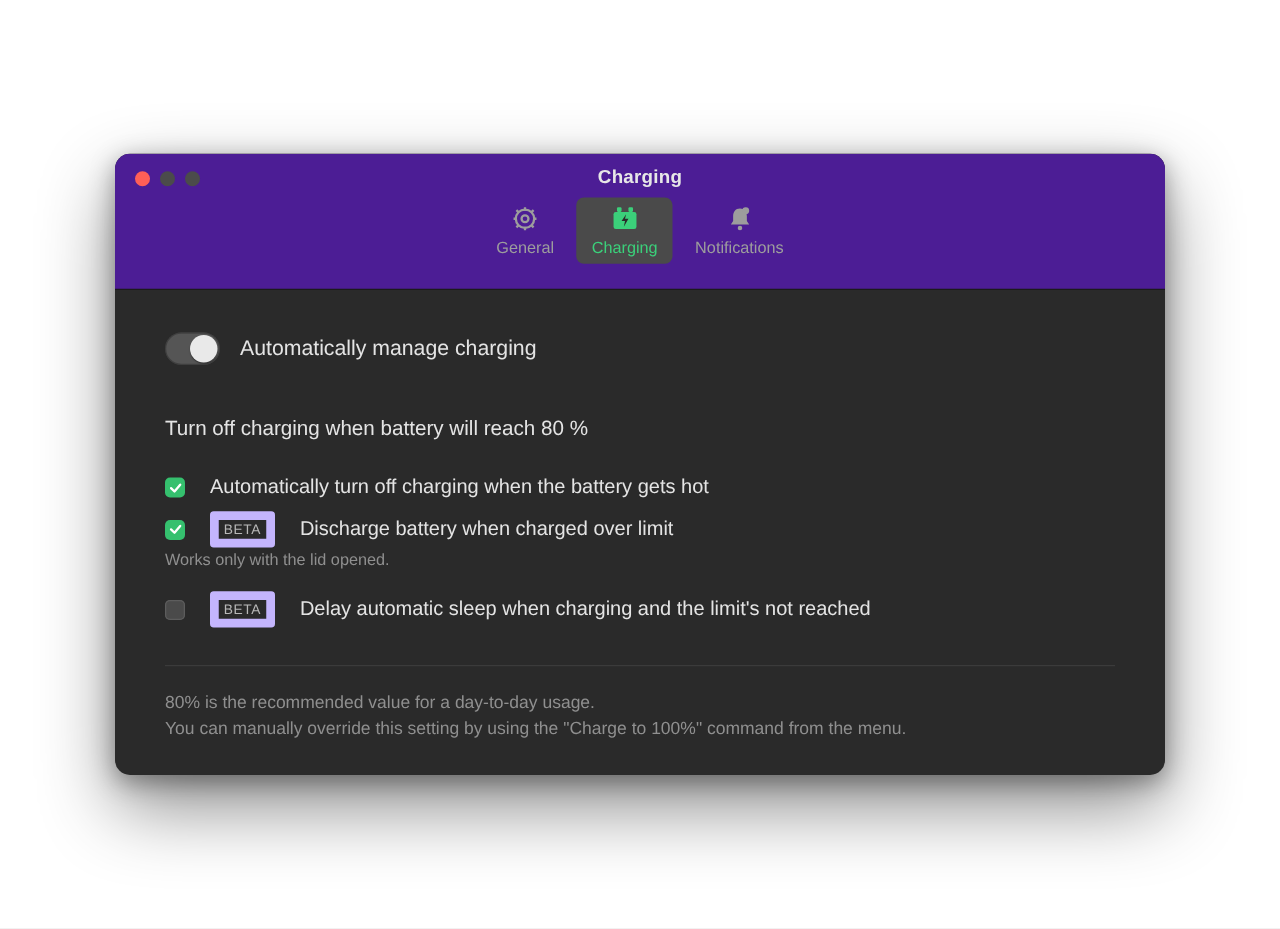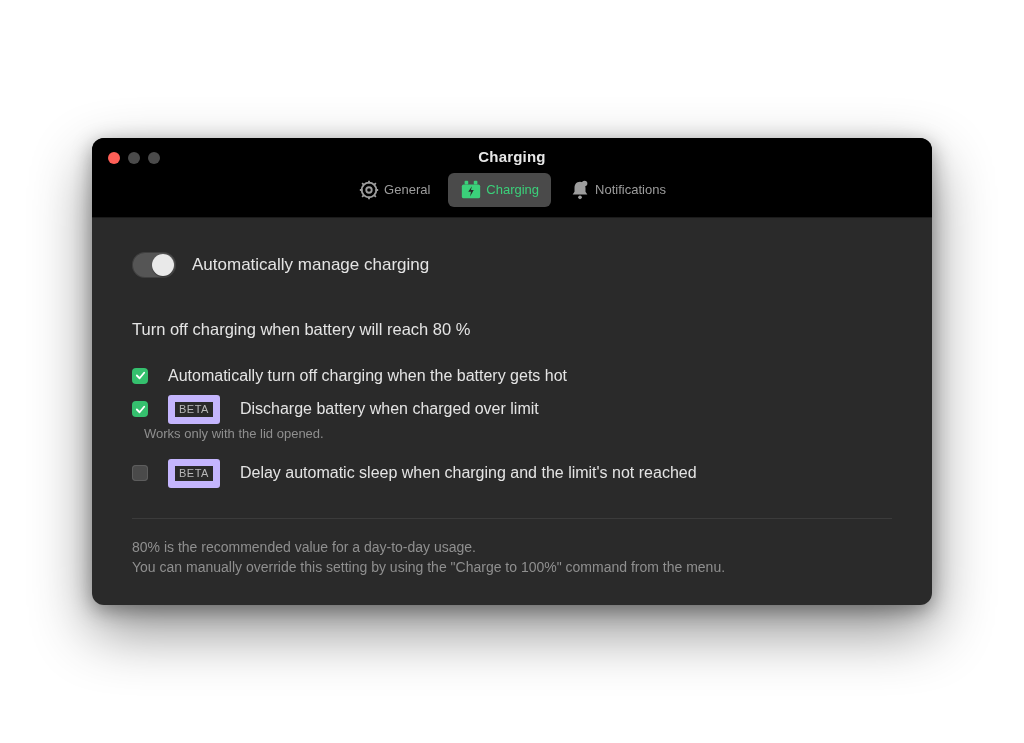--- a/index.html
+++ b/index.html
@@ -22,24 +22,24 @@
     width: 840px;
     background: #2a2a2a;
     border-radius: 12px;
     box-shadow: 0 25px 60px rgba(0,0,0,0.45), 0 5px 20px rgba(0,0,0,0.35);
     overflow: hidden;
     color: #d9d9d9;
   }
 
   
   .titlebar {
-    background: #000000;
+    background: #4c1d95;
     border-bottom: 1px solid #1b1b1b;
     padding-top: 10px;
-    padding-bottom: 10px;
+    padding-bottom: 20px;
     position: relative;
   }
   .traffic-lights {
     position: absolute;
     top: 14px;
     left: 16px;
     display: flex;
     gap: 8px;
   }
   .tl {
@@ -61,21 +61,21 @@
   }
 
   .toolbar-tabs {
     display: flex;
     justify-content: center;
     gap: 6px;
     margin-top: 8px;
   }
   .ttab {
     display: flex;
-    flex-direction: row;
+    flex-direction: column;
     align-items: center;
     gap: 4px;
     padding: 6px 12px 6px;
     border-radius: 6px;
     color: #9d9d9d;
     font-size: 13px;
     cursor: default;
   }
   .ttab.active {
     background: #4a4a4a;
@@ -207,21 +207,21 @@
     line-height: 14px;
     height: 15px;
     display: inline-flex;
     align-items: center;
   }
 
   .hint {
     font-size: 13px;
     color: #8f8f8f;
     margin-top: 2px;
-    margin-left: 12px;
+    margin-left: 0;
   }
 
   .divider {
     height: 1px;
     background: #3b3b3b;
     margin: 30px 0 18px;
   }
   .footer-note {
     font-size: 14px;
     color: #8f8f8f;

